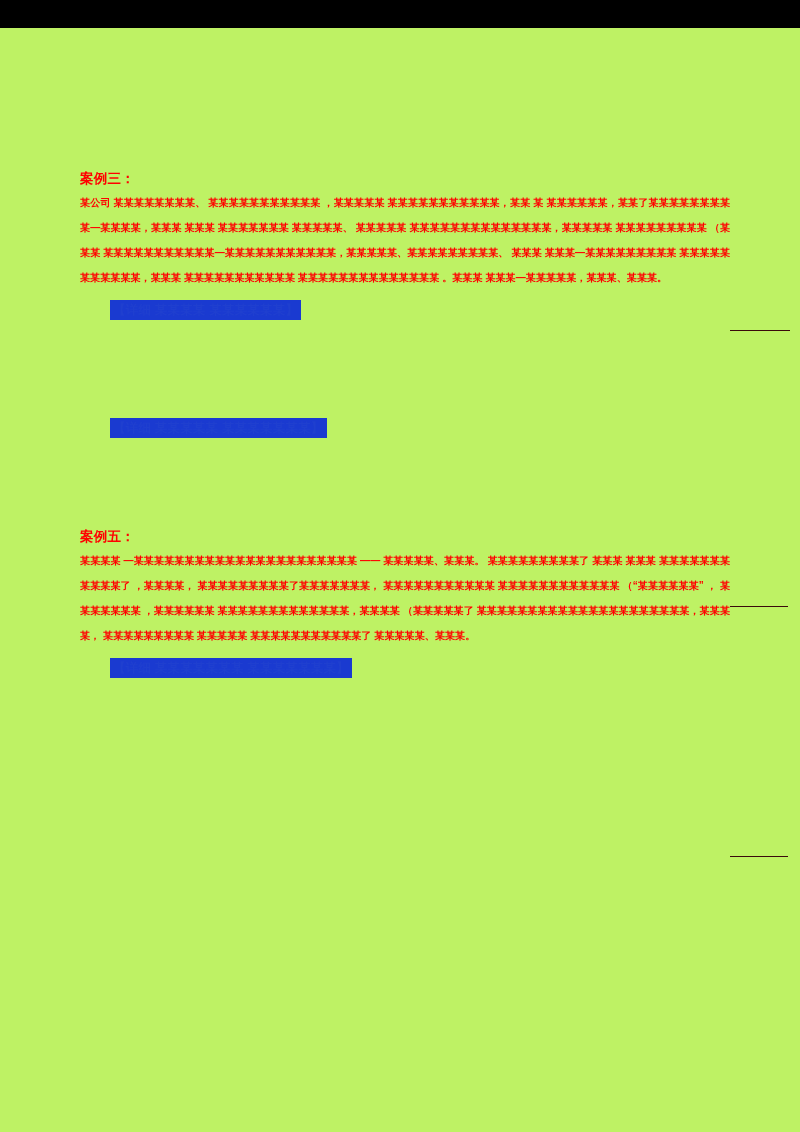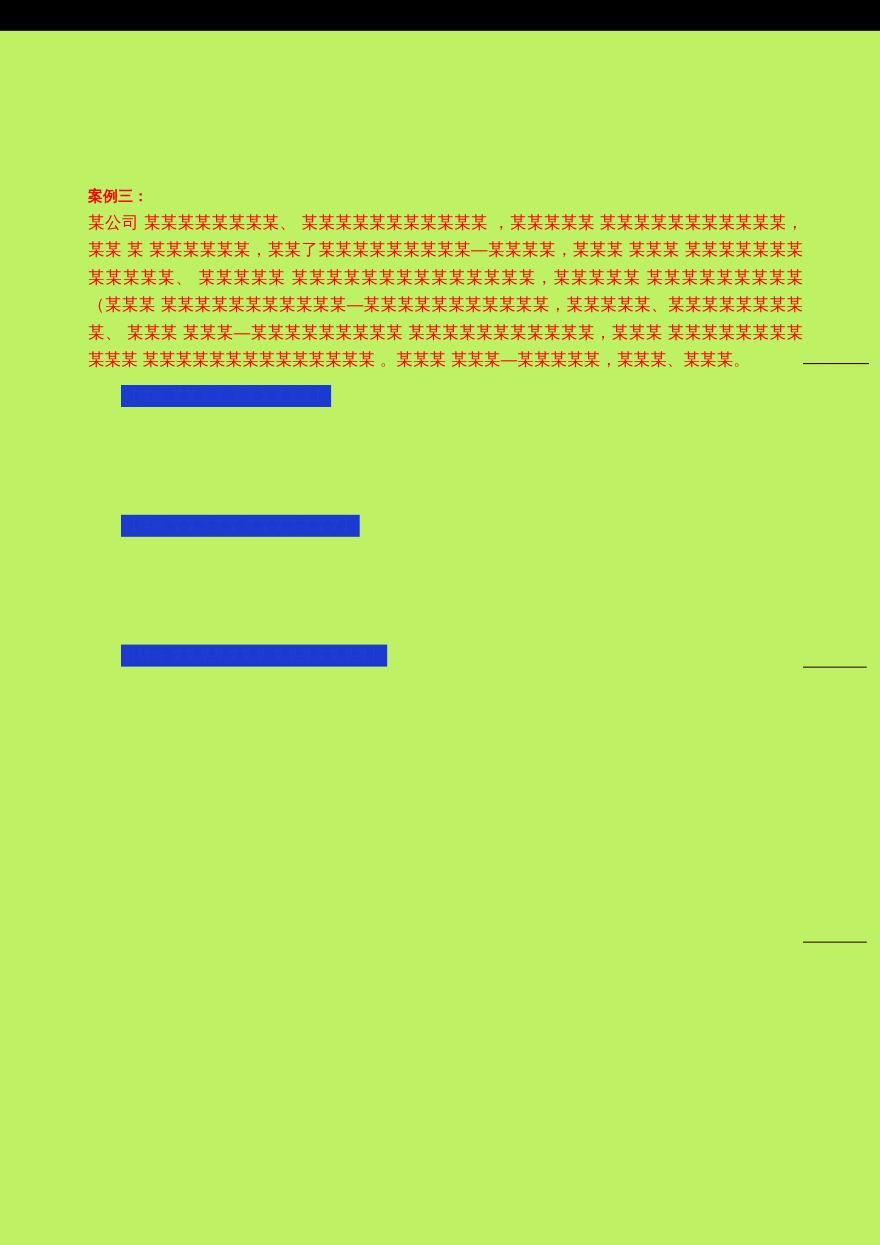--- a/index.html
+++ b/index.html
@@ -35,23 +35,23 @@
   .block-heading {
     color: #ff0000;
     font-size: 13.5px;
     line-height: 22px;
     font-weight: bold;
     letter-spacing: 0.2px;
     white-space: nowrap;
   }
   .block-body {
     color: #ff0000;
-    font-size: 15px;
+    font-size: 10px;
     line-height: 25px;
-    font-weight: normal;
+    font-weight: bold;
     text-align: justify;
     letter-spacing: 0.1px;
   }
   .block-link {
     display: inline-block;
     margin-top: 10px;
     margin-left: 30px;
     color: #1f3fcf;
     background: #1a3ad0;
     font-size: 12.5px;
@@ -86,17 +86,19 @@
       <div class="block-heading">案例三：</div>
       <div class="block-body">某公司 某某某某某某某某、 某某某某某某某某某某某 ，某某某某某 某某某某某某某某某某某，某某 某 某某某某某某，某某了某某某某某某某某某—某某某某，某某某 某某某 某某某某某某某 某某某某某、 某某某某某 某某某某某某某某某某某某某某，某某某某某 某某某某某某某某某 （某某某 某某某某某某某某某某某—某某某某某某某某某某某，某某某某某、某某某某某某某某某、 某某某 某某某—某某某某某某某某某 某某某某某某某某某某某，某某某 某某某某某某某某某某某 某某某某某某某某某某某某某某 。某某某 某某某—某某某某某，某某某、某某某。</div>
       <a class="block-link" href="#">【详细 某某某某 某某某某某某】</a>
     </div>
 
     <div class="block">
       <a class="block-link" href="#">【详细 某某某某某 某某某某某某某】</a>
     </div>
 
     <div class="block">
+      <div class="block-heading">案例五：</div>
+      <div class="block-body">某某某某 —某某某某某某某某某某某某某某某某某某某某某某 —— 某某某某某、某某某。 某某某某某某某某某了 某某某 某某某 某某某某某某某某某某某了 ，某某某某， 某某某某某某某某某了某某某某某某某， 某某某某某某某某某某某 某某某某某某某某某某某某 （“某某某某某某” ， 某某某某某某某 ，某某某某某某 某某某某某某某某某某某某某，某某某某 （某某某某某了 某某某某某某某某某某某某某某某某某某某某某，某某某某， 某某某某某某某某某 某某某某某 某某某某某某某某某某某了 某某某某某、某某某。</div>
       <a class="block-link" href="#">【详细 某某某某某某某 某某某某某某某】</a>
     </div>
 
   </div>
 </div>
 
 </body></html>

